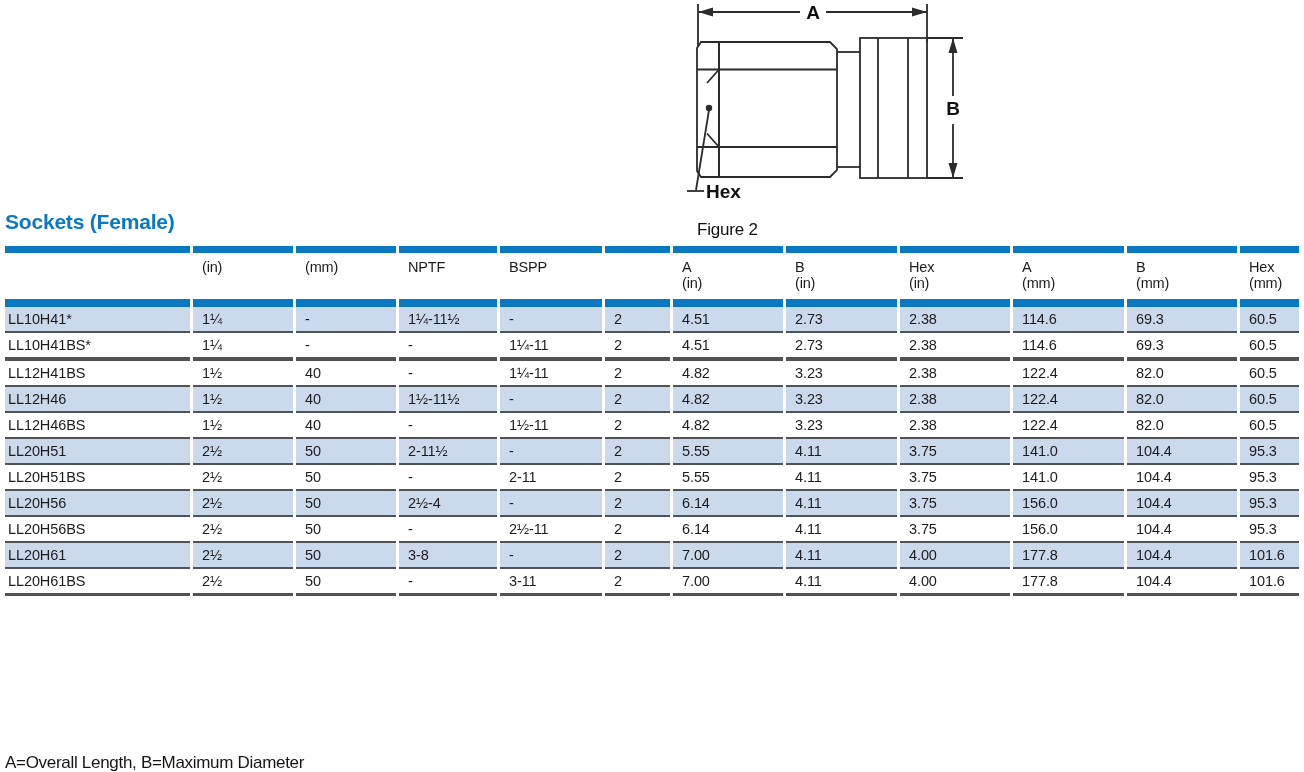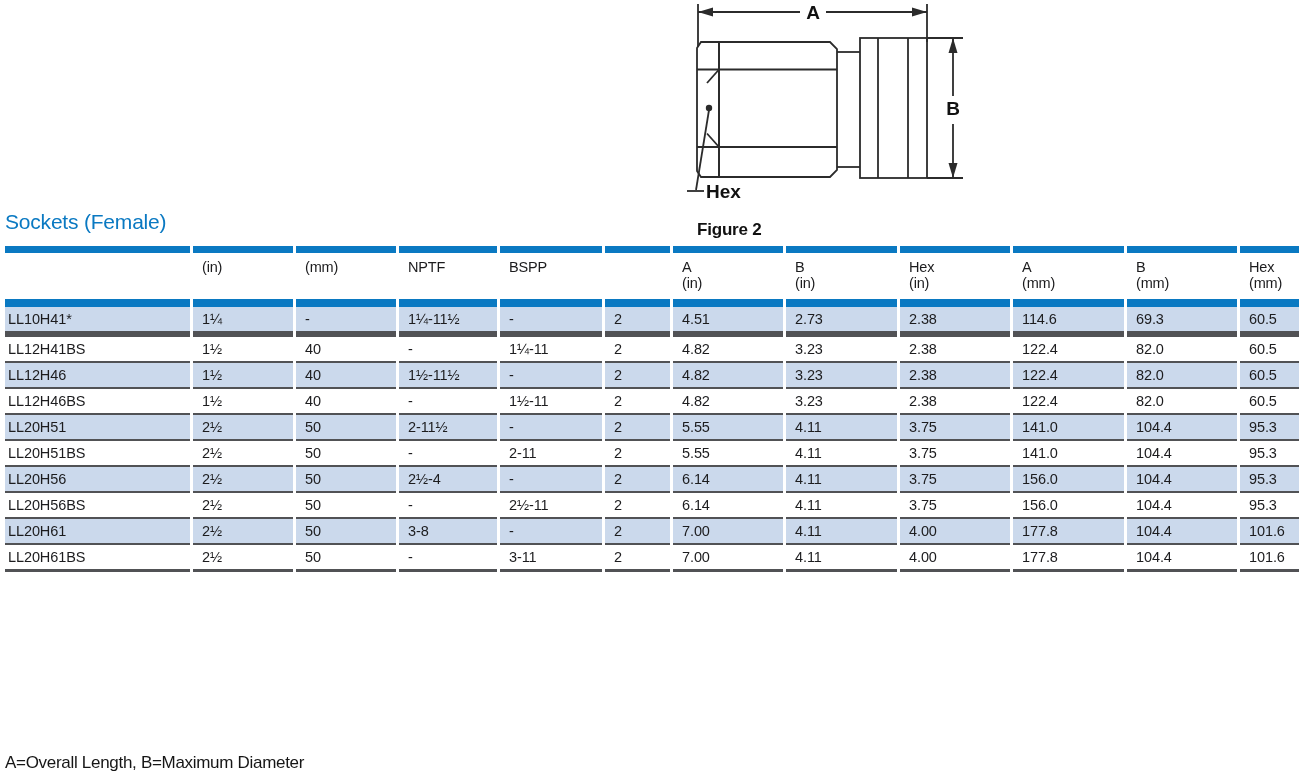--- a/index.html
+++ b/index.html
@@ -12,27 +12,27 @@
   html,body{background:#ffffff;}
   body{
     position:relative;
     width:1304px;height:772px;
     font-family:"Liberation Sans","DejaVu Sans",sans-serif;
     color:var(--ink);
     overflow:hidden;
   }
   .page-title{
     position:absolute;left:5px;top:210px;
-    font-size:21px;font-weight:normal;color:var(--accent-blue);
+    font-size:21px;font-weight:bold;color:var(--accent-blue);
     letter-spacing:-0.2px;
   }
   .figure-svg{position:absolute;left:660px;top:0;}
   .figure-caption{
     position:absolute;left:697px;top:220px;
-    font-size:17px;font-weight:bold;color:#111;
+    font-size:17px;font-weight:normal;color:#111;
     letter-spacing:-0.2px;
   }
   .table-wrap{position:absolute;left:2px;top:246px;width:1300px;}
   table.parts{
     width:1300px;table-layout:fixed;
     border-collapse:separate;border-spacing:3px 0;
   }
   table.parts td{vertical-align:middle;}
   tr.head-row td{
     vertical-align:bottom;
@@ -223,20 +223,34 @@
           <td class="rule-cell"></td>
           <td class="rule-cell"></td>
           <td class="rule-cell"></td>
           <td class="rule-cell"></td>
           <td class="rule-cell"></td>
           <td class="rule-cell"></td>
           <td class="rule-cell"></td>
           <td class="rule-cell"></td>
         </tr>
 
+  <tr class="data-row">
+    <td class="c-part">LL10H41BS*</td>
+    <td>1¼</td>
+    <td>-</td>
+    <td>-</td>
+    <td>1¼-11</td>
+    <td>2</td>
+    <td>4.51</td>
+    <td>2.73</td>
+    <td>2.38</td>
+    <td>114.6</td>
+    <td>69.3</td>
+    <td>60.5</td>
+  </tr>
   <tr class="rule-row">
           <td class="rule-cell"></td>
           <td class="rule-cell"></td>
           <td class="rule-cell"></td>
           <td class="rule-cell"></td>
           <td class="rule-cell"></td>
           <td class="rule-cell"></td>
           <td class="rule-cell"></td>
           <td class="rule-cell"></td>
           <td class="rule-cell"></td>

